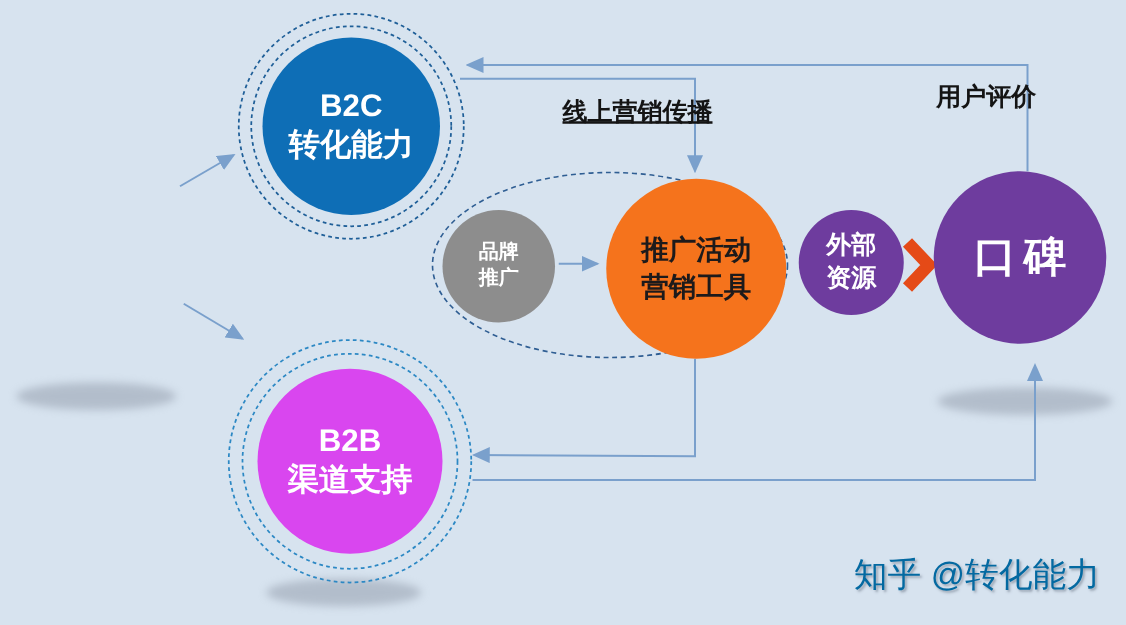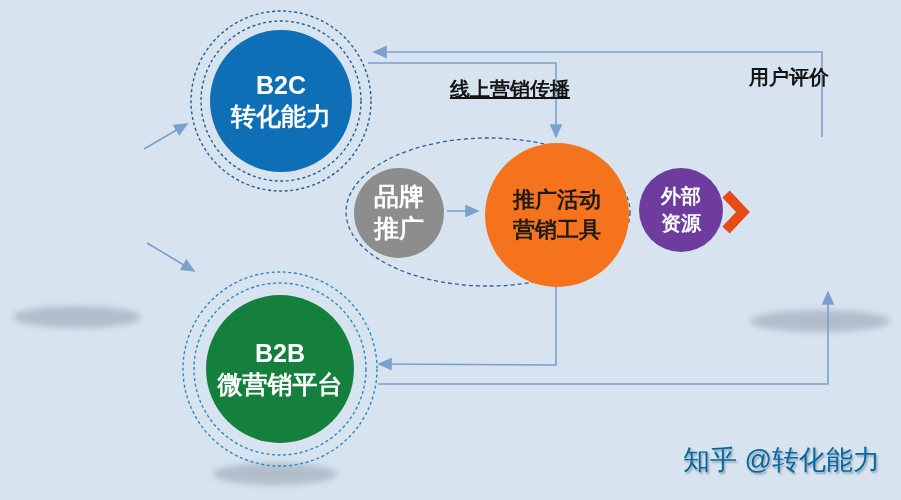--- a/index.html
+++ b/index.html
@@ -18,25 +18,25 @@
     color:#ffffff;text-align:center;box-sizing:border-box;
   }
   .node .ln{white-space:nowrap;}
 
   .node-yinliu{left:17px;top:134px;width:134px;height:134px;background:#e8130d;}
   .node-yinliu .ln{font-size:40px;font-weight:bold;letter-spacing:2px;}
 
   .node-b2c{left:210px;top:30px;width:142px;height:142px;background:#0e6eb6;}
   .node-b2c .ln{font-size:25px;font-weight:bold;line-height:1.25;}
 
-  .node-b2b{left:206px;top:295px;width:148px;height:148px;background:#15803d;}
+  .node-b2b{left:206px;top:295px;width:148px;height:148px;background:#d946ef;}
   .node-b2b .ln{font-size:25px;font-weight:bold;line-height:1.25;}
 
   .node-brand{left:354px;top:168px;width:90px;height:90px;background:#8d8d8d;}
-  .node-brand .ln{font-family:"Liberation Serif",serif;font-size:25px;font-weight:bold;line-height:1.3;text-align:right;}
+  .node-brand .ln{font-family:"Liberation Serif",serif;font-size:16px;font-weight:bold;line-height:1.3;text-align:right;}
 
   .node-tools{left:485px;top:143px;width:144px;height:144px;background:#f5731c;color:#1d1a1b;}
   .node-tools .ln{font-size:22px;font-weight:bold;line-height:1.35;}
 
   .node-external{left:639px;top:168px;width:84px;height:84px;background:#6e3c9e;}
   .node-external .ln{font-family:"Liberation Serif",serif;font-size:20px;font-weight:bold;line-height:1.35;}
 
   .node-koubei{left:747px;top:137px;width:138px;height:138px;background:#6e3c9e;}
   .node-koubei .ln{font-family:"Liberation Serif",serif;font-size:34px;font-weight:bold;letter-spacing:6px;padding-left:6px;}
 
@@ -93,36 +93,39 @@
   </svg>
 
 
   <div class="node node-b2c">
     <span class="ln">B2C</span>
     <span class="ln">转化能力</span>
   </div>
 
   <div class="node node-b2b">
     <span class="ln">B2B</span>
-    <span class="ln">微营销平台</span>
+    <span class="ln">渠道支持</span>
   </div>
 
   <div class="node node-brand">
     <span class="ln">品牌</span>
     <span class="ln">推广</span>
   </div>
 
   <div class="node node-tools">
     <span class="ln">推广活动</span>
     <span class="ln">营销工具</span>
   </div>
 
   <div class="node node-external">
     <span class="ln">外部</span>
     <span class="ln">资源</span>
   </div>
 
+  <div class="node node-koubei">
+    <span class="ln">口碑</span>
+  </div>
 
   <div class="edge-label lbl-online">线上营销传播</div>
   <div class="edge-label lbl-user">用户评价</div>
 
   <div class="watermark">知乎 @转化能力</div>
 </div>
 
 </body></html>

